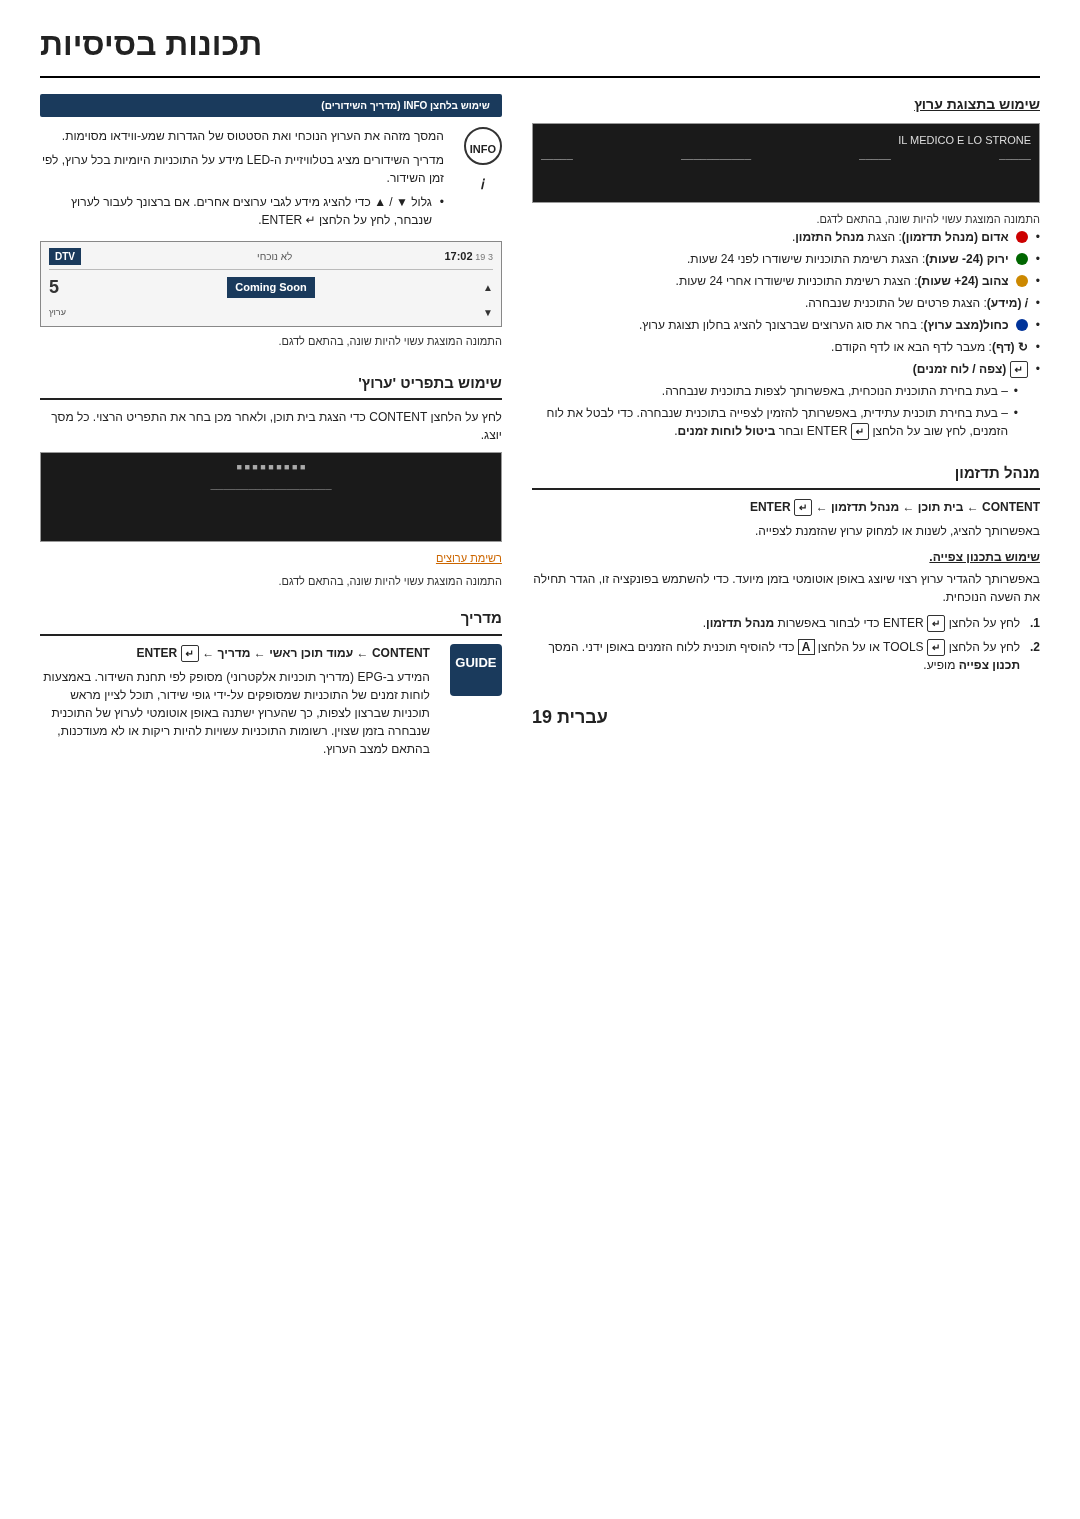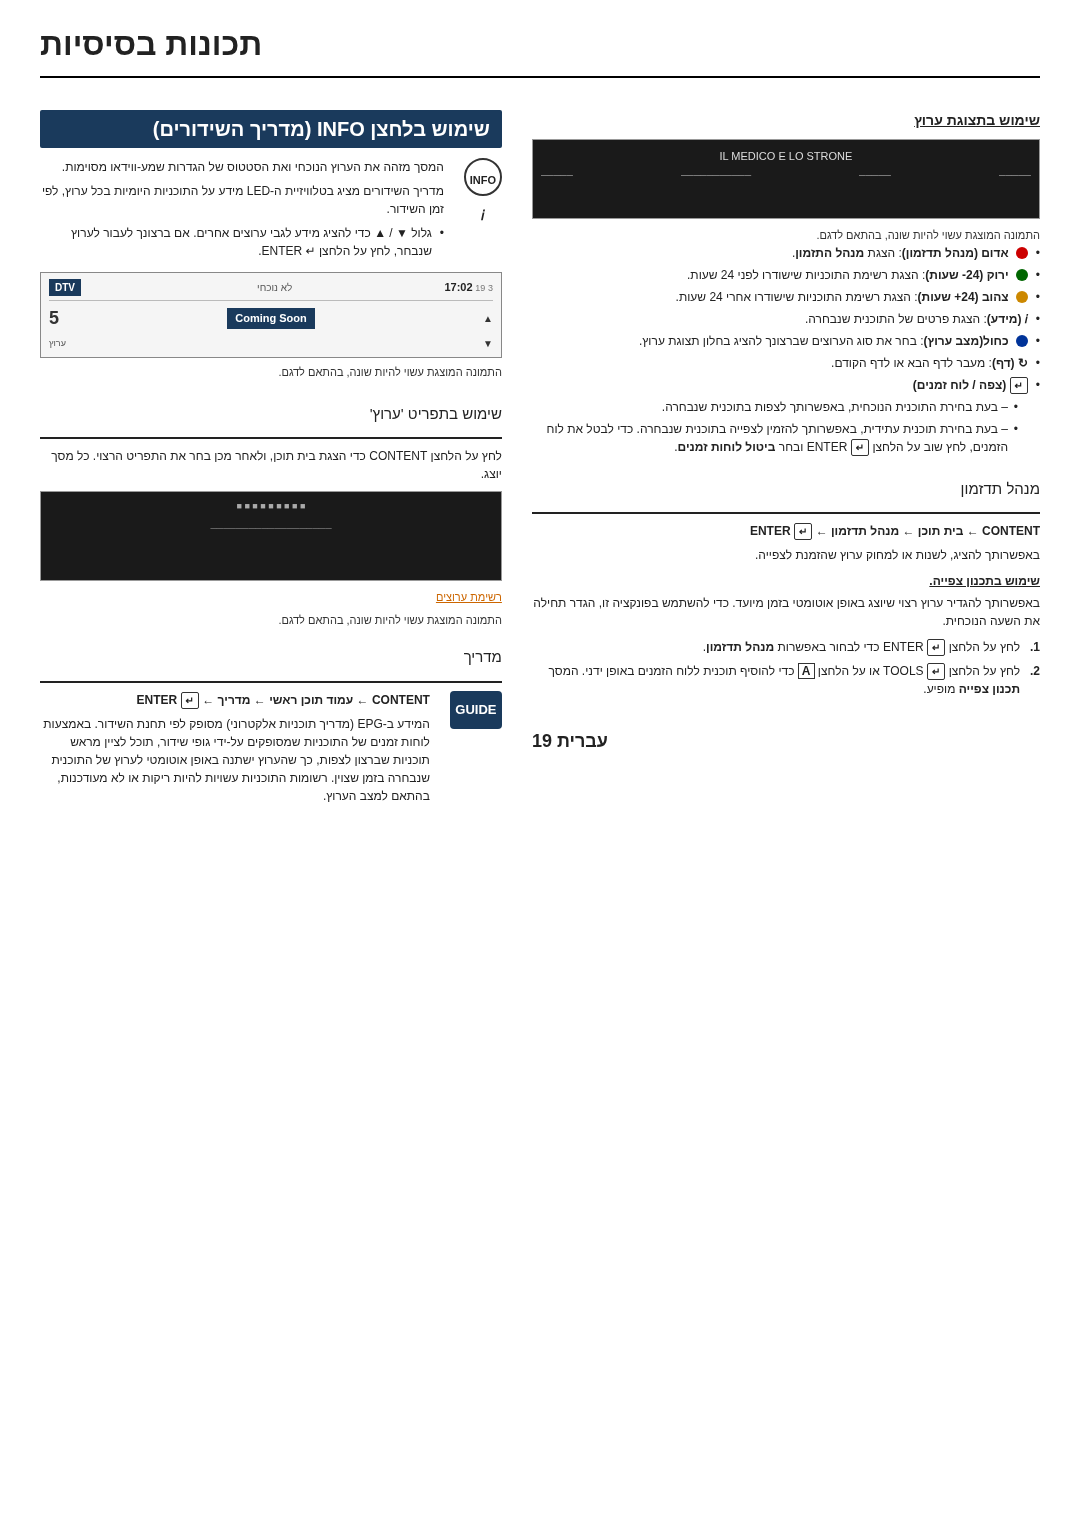--- a/index.html
+++ b/index.html
@@ -12,21 +12,21 @@
       line-height: 1.5;
       width: 1080px;
       min-height: 1519px;
       padding: 20px 40px 40px 40px;
     }
 
     .page-title {
       text-align: left;
       font-size: 32px;
       font-weight: bold;
-      margin-bottom: 32px;
+      margin-bottom: 16px;
       border-bottom: 2px solid #000;
       padding-bottom: 8px;
       direction: rtl;
     }
 
     .main-layout {
       display: flex;
       gap: 30px;
       direction: rtl;
     }
@@ -49,21 +49,21 @@
       font-size: 14px;
       font-weight: bold;
       text-decoration: underline;
       margin-bottom: 8px;
       text-align: right;
     }
 
     .section-title-box {
       background: #1a3a5c;
       color: #fff;
-      font-size: 20px;
+      font-size: 10px;
       font-weight: bold;
       padding: 4px 12px;
       margin-bottom: 10px;
       text-align: right;
       border-radius: 2px;
     }
 
     ul.bullet-list {
       list-style: none;
       padding: 0;
@@ -113,21 +113,21 @@
       vertical-align: top;
       margin-left: 10px;
     }
 
     .guide-icon {
       display: inline-block;
       background: #1a3a5c;
       color: #fff;
       border-radius: 4px;
       width: 52px;
-      height: 38px;
+      height: 52px;
       text-align: center;
       line-height: 38px;
       font-weight: bold;
       font-size: 13px;
       vertical-align: top;
       margin-left: 10px;
     }
 
     .info-section-inner {
       display: flex;
@@ -188,23 +188,23 @@
       justify-content: space-between;
       align-items: center;
     }
 
     .content-section {
       margin-bottom: 18px;
     }
 
     .content-section-title {
       font-size: 15px;
-      font-weight: normal;
+      font-weight: bold;
       border-bottom: 2px solid #222;
-      padding-bottom: 12px;
+      padding-bottom: 4px;
       margin-bottom: 8px;
       text-align: right;
     }
 
     .content-flow {
       font-size: 12px;
       text-align: right;
       margin-bottom: 6px;
       direction: rtl;
     }
@@ -226,21 +226,21 @@
       font-size: 10px;
       margin-bottom: 8px;
       direction: ltr;
       min-height: 80px;
     }
 
     .screenshot-sim .ss-title {
       color: #ddd;
       font-size: 11px;
       margin-bottom: 4px;
-      text-align: center;
+      text-align: right;
     }
 
     .screenshot-sim .ss-row {
       display: flex;
       justify-content: space-between;
       font-size: 9px;
       color: #aaa;
     }
 
     .footnote {

